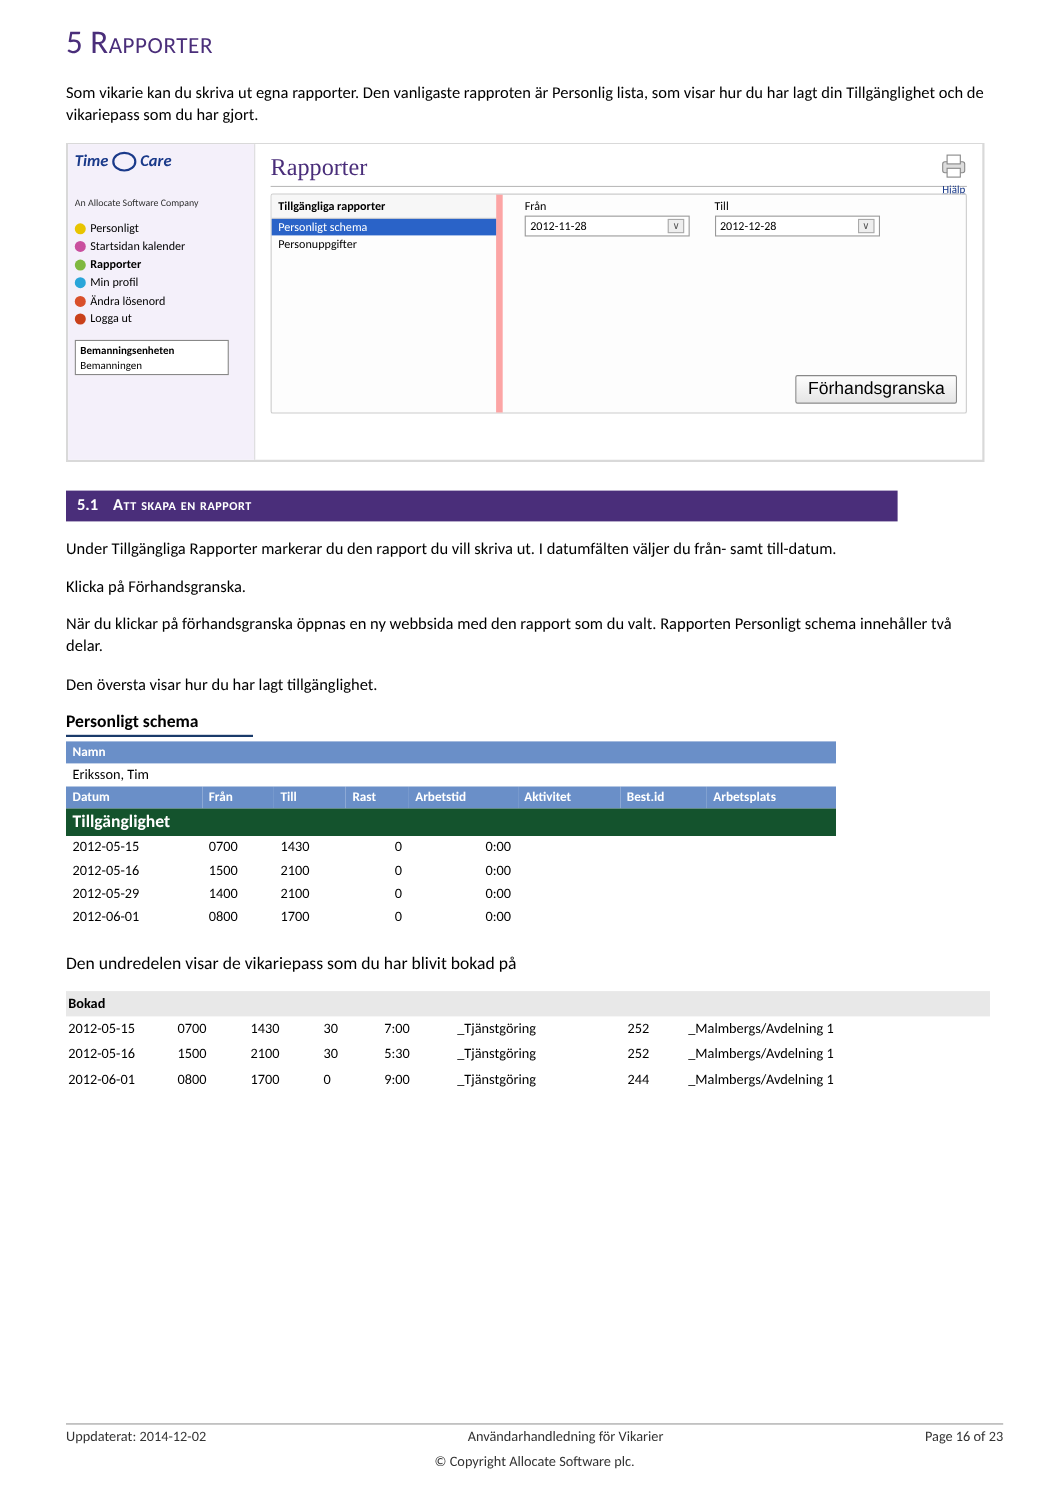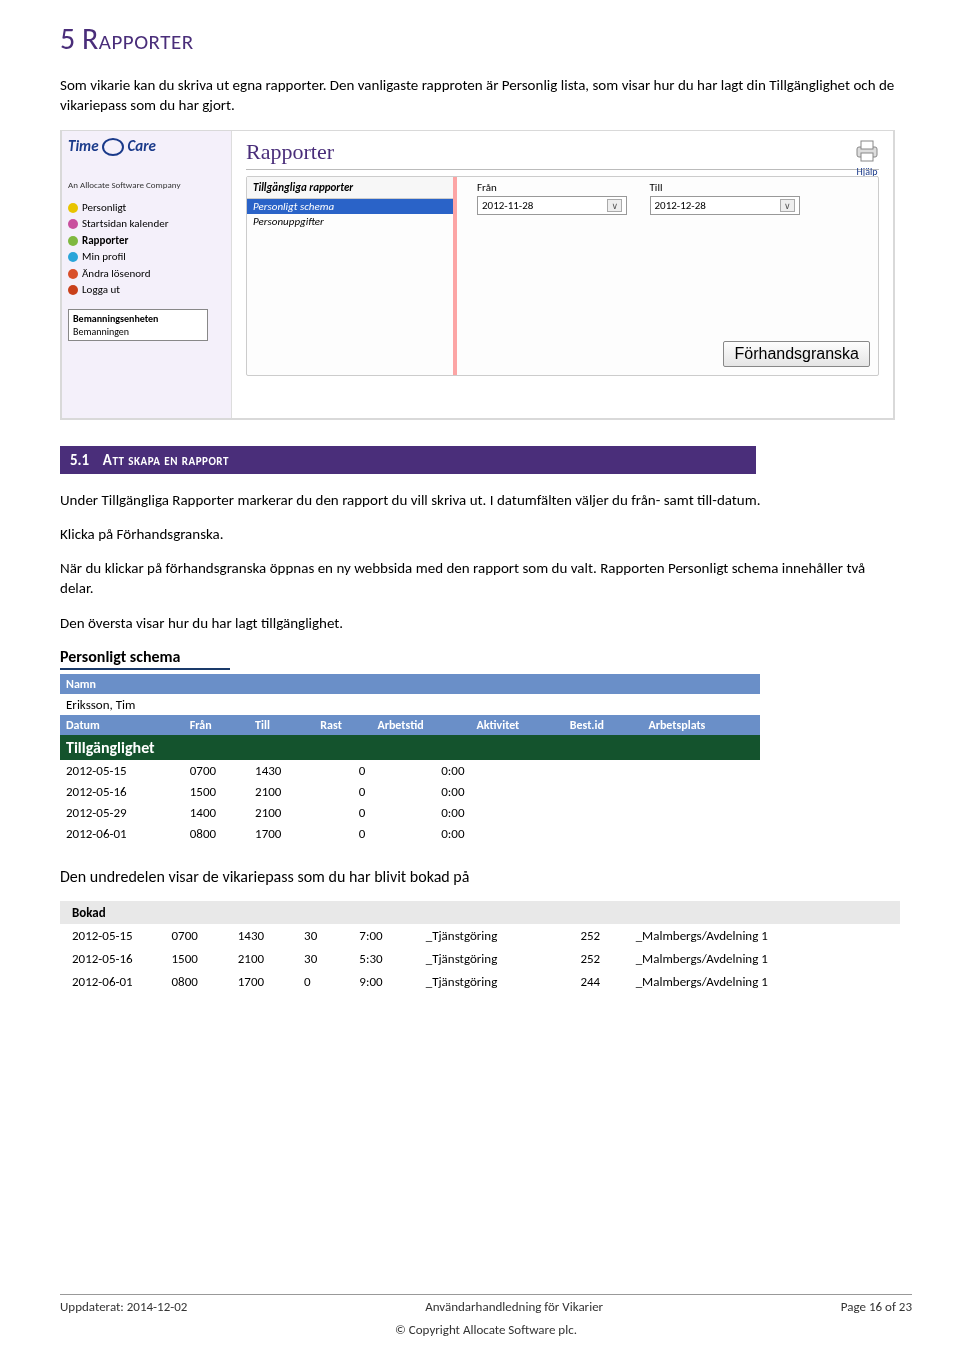--- a/index.html
+++ b/index.html
@@ -86,22 +86,21 @@
   .ss1-hr { border-top:1px solid #bbb; margin-bottom:6px; }
   .ss1-panel {
     border:1px solid #ccc;
     border-radius:2px;
     height: 200px;
     position:relative;
     background:#fdfdfd;
   }
   .ss1-panel-left {
     position:absolute; left:0; top:0; width:210px; height:100%;
-    border-right:4px solid #fca5a5;
-    font-style:italic;
+    border-right:6px solid #fca5a5;
   }
   .ss1-panel-head {
     font-size:11px; font-weight:bold; padding:4px 6px;
     border-bottom:1px solid #ccc;
     background:#f7f7f7;
   }
   .ss1-list-item {
     font-size:11px; padding:1px 6px;
   }
   .ss1-list-sel {
@@ -128,21 +127,21 @@
   }
   .ss1-help svg { display:block; margin:0 auto; }
 
   .section-bar {
     background:#4a2e7a;
     color:#fff;
     padding:5px 10px;
     font-size:15px;
     font-weight:bold;
     margin-bottom:16px;
-    width: 696px;
+    width: 756px;
   }
   .section-bar .snum { }
   .section-bar .stext { font-variant: small-caps; letter-spacing:0.5px; }
 
   .tablebox {
     width: 700px;
     font-size:13px;
     margin-bottom: 18px;
   }
   .tb-title { font-weight:bold; font-size:16px; padding-bottom:2px; }
@@ -153,21 +152,21 @@
   table.tb { border-collapse:collapse; width:100%; }
   table.tb td, table.tb th { padding:3px 6px; text-align:left; }
   table.tb th { font-weight:bold; }
   .tb-namecell { font-weight:normal; }
 
   .tablebox2 {
     width: 840px;
     font-size:13px;
   }
   table.tb2 { border-collapse:collapse; width:100%; }
-  table.tb2 td, table.tb2 th { padding:4px 12px; text-align:left; font-size:13px; }
+  table.tb2 td, table.tb2 th { padding:4px 2px; text-align:left; font-size:13px; }
   .tb2-head { background:#e8e8e8; font-weight:bold; }
 
   .footer {
     position:absolute;
     bottom: 26px;
     left: 60px; right: 48px;
     font-size: 13px;
     color:#333;
   }
   .footer-line { border-top:1px solid #999; margin-bottom:4px; }

